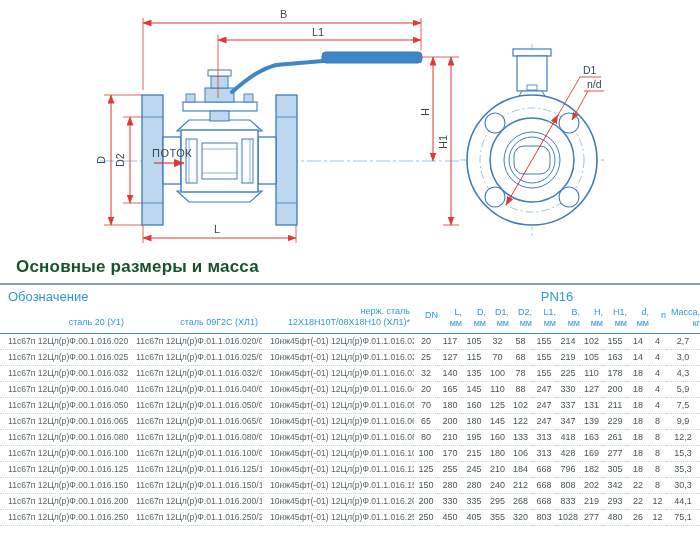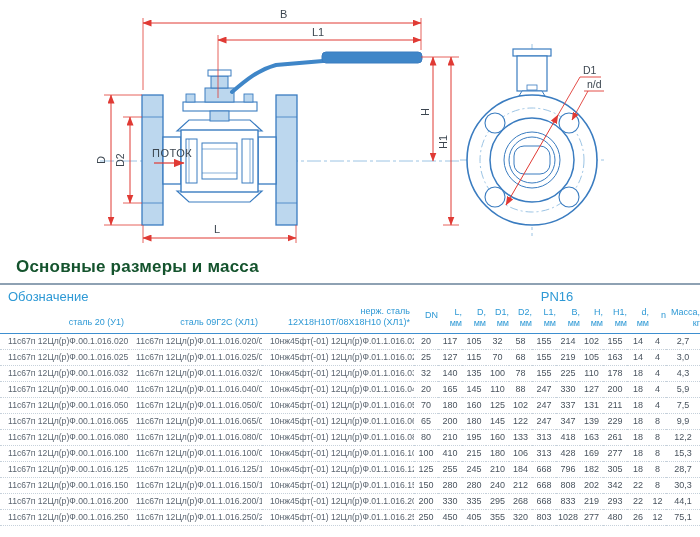--- a/index.html
+++ b/index.html
@@ -337,21 +337,21 @@
     <td class="num">261</td>
     <td class="num">18</td>
     <td class="num">8</td>
     <td class="num">12,2</td>
   </tr>
         <tr>
     <td class="des">11с67п 12Цл(р)Ф.00.1.016.100/080</td>
     <td class="des">11с67п 12Цл(р)Ф.01.1.016.100/080</td>
     <td class="des">10нж45фт(-01) 12Цл(р)Ф.01.1.016.100/080</td>
     <td class="num">100</td>
-    <td class="num">410</td>
+    <td class="num">170</td>
     <td class="num">215</td>
     <td class="num">180</td>
     <td class="num">106</td>
     <td class="num">313</td>
     <td class="num">428</td>
     <td class="num">169</td>
     <td class="num">277</td>
     <td class="num">18</td>
     <td class="num">8</td>
     <td class="num">15,3</td>
@@ -364,21 +364,21 @@
     <td class="num">255</td>
     <td class="num">245</td>
     <td class="num">210</td>
     <td class="num">184</td>
     <td class="num">668</td>
     <td class="num">796</td>
     <td class="num">182</td>
     <td class="num">305</td>
     <td class="num">18</td>
     <td class="num">8</td>
-    <td class="num">28,7</td>
+    <td class="num">35,3</td>
   </tr>
         <tr>
     <td class="des">11с67п 12Цл(р)Ф.00.1.016.150/125</td>
     <td class="des">11с67п 12Цл(р)Ф.01.1.016.150/125</td>
     <td class="des">10нж45фт(-01) 12Цл(р)Ф.01.1.016.150/125</td>
     <td class="num">150</td>
     <td class="num">280</td>
     <td class="num">280</td>
     <td class="num">240</td>
     <td class="num">212</td>

